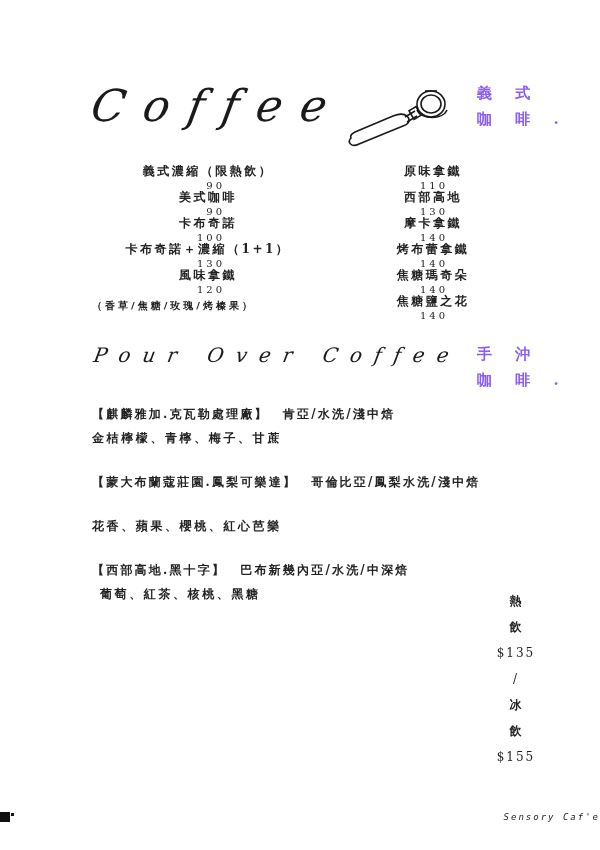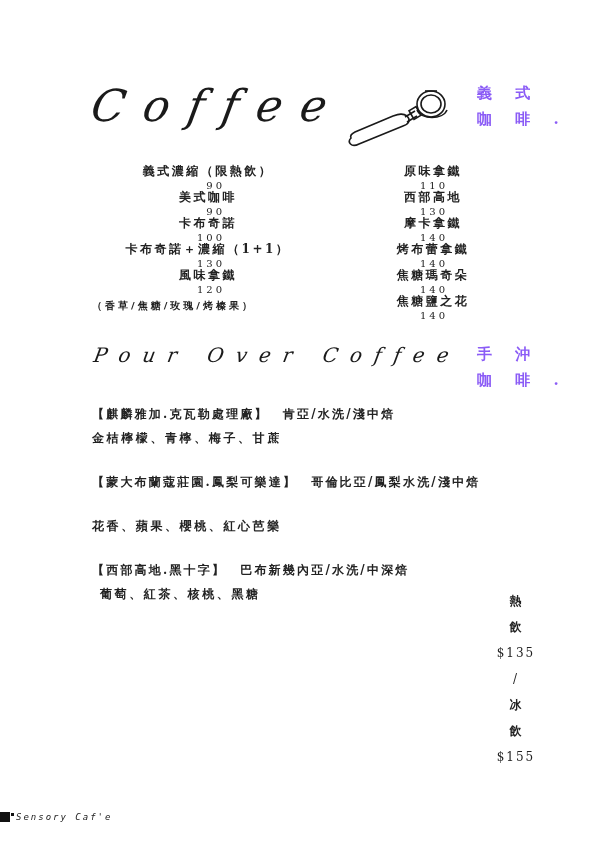--- a/index.html
+++ b/index.html
@@ -52,21 +52,21 @@
 
   .price-col {
     position: absolute; left: 492px; top: 588px; width: 48px;
     text-align: center; font-size: 12px; font-weight: bold;
   }
   .price-col div { height: 26px; line-height: 26px; letter-spacing: 1px; }
   .price-col .num { font-weight: normal; letter-spacing: 2px; }
 
   .footer {
     position: absolute; left: 0; width: 600px; top: 812px;
-    display: flex; justify-content: flex-start; align-items: center; gap: 6px;
+    display: flex; justify-content: space-between; align-items: center; gap: 6px;
   }
   .footer .logo-mark { width: 10px; height: 10px; background: #111; position: relative; }
   .footer .logo-mark::after { content: ""; position: absolute; right: -4px; top: 1px; width: 3px; height: 3px; background: #111; }
   .footer .brand { font-family: "DejaVu Sans Mono", monospace; font-size: 9px; font-style: italic; letter-spacing: 2px; color: #222; }
 </style>
 </head>
 <body>
 
 <div class="script coffee">Coffee</div>
 

